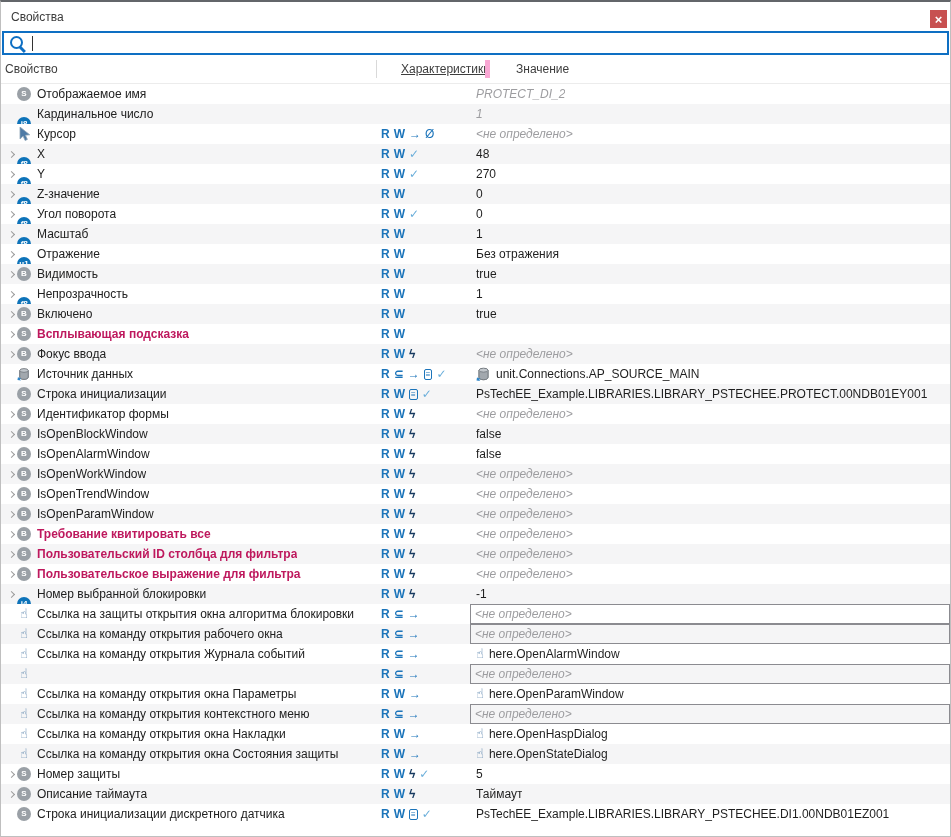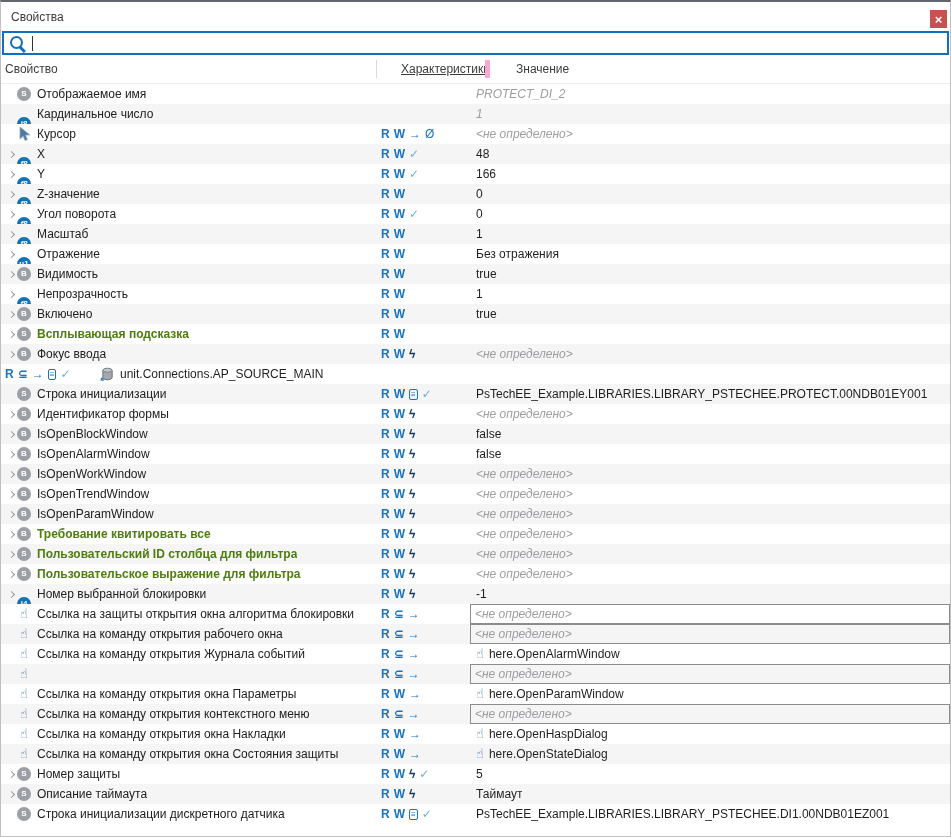--- a/index.html
+++ b/index.html
@@ -44,21 +44,21 @@
   .ticon {
     width:14px; height:14px; flex:none; margin-right:6px; border-radius:50%;
     color:#fff; font-size:8px; font-weight:bold; font-style:normal;
     display:flex; align-items:center; justify-content:center; letter-spacing:0;
   }
   .ticon.blue { background:#0e73b9;margin-top:20px; }
   .ticon.gray { background:#9aa0a6; }
   .ticon.img  { background:transparent; border-radius:0; color:#4e7ba6; font-size:13px; }
   .ticon.img svg { display:block; }
   .prop-name { color:#212121; overflow:hidden; text-overflow:clip; }
-  .row.boldname .prop-name { font-weight:700; color:#4d7c0f; }
+  .row.boldname .prop-name { font-weight:700; color:#be185d; }
 
   .cell-chars { width:93px; flex:none; display:flex; align-items:center; gap:4px; padding-left:4px; overflow:hidden; }
   .tk { color:#1b74ba; font-weight:700; }
   .tk.arrow, .tk.zero, .tk.sub { font-weight:400; font-size:12px; }
   .tk.sub { font-weight:600; }
   .tk.check { color:#6aaeda; font-weight:400; }
   .tk.bolt { color:#16395f; font-weight:700; }
   .tk.list { font-weight:400; font-size:8px; line-height:9px; border:1px solid #1b74ba; border-radius:2px; padding:0 1px; }
 
   .cell-value { flex:1; display:flex; align-items:center; padding-left:6px; color:#1f1f1f; overflow:hidden; white-space:nowrap; min-width:0; }
@@ -170,21 +170,21 @@
       <span class="ticon blue" style="font-style: italic;">f8</span>
       <span class="prop-name">Y</span>
     </div>
     <div class="cell-chars">
           <span class="tk r">R</span>
           <span class="tk w">W</span>
           <span class="tk check">✓</span>
         </div>
     <div class="cell-value">
 
-      <span class="vtext">166</span>
+      <span class="vtext">270</span>
     </div>
   </div>
       <div class="row">
     <div class="cell-name">
       <span class="chev-box">
             <span class="chev"></span>
           </span>
       <span class="ticon blue" style="font-style: italic;">f8</span>
       <span class="prop-name">Z-значение</span>
     </div>
@@ -329,20 +329,34 @@
           <span class="tk r">R</span>
           <span class="tk w">W</span>
           <span class="tk bolt">ϟ</span>
         </div>
     <div class="cell-value muted">
 
       <span class="vtext">&lt;не определено&gt;</span>
     </div>
   </div>
       <div class="row">
+    <div class="cell-name">
+      <span class="chev-box">
+            <span class="chev hidden"></span>
+          </span>
+      <span class="ticon img">
+            <svg width="15" height="15" viewBox="0 0 15 15">
+              <path d="M3 3.2 v7.2 c0 1.3 2 2.3 4.5 2.3 s4.5-1 4.5-2.3 V3.2" fill="#999fa0" stroke="#787e84"></path>
+              <path d="M3 3.2 v7.2 c0 1.3 2 2.3 4.5 2.3 s4.5-1 4.5-2.3 V3.2" fill="#a2a8ae" stroke="#787e84"></path>
+              <ellipse cx="7.5" cy="3.2" rx="4.5" ry="2" fill="#c2c7cc" stroke="#787e84"></ellipse>
+              <path d="M1 10.5 l3.5 1.2 -1.3 1 1 1.3 -3.7-.6 z" fill="#2f86c9"></path>
+            </svg>
+          </span>
+      <span class="prop-name">Источник данных</span>
+    </div>
     <div class="cell-chars">
           <span class="tk r">R</span>
           <span class="tk sub">⊆</span>
           <span class="tk arrow">→</span>
           <span class="tk list">≡</span>
           <span class="tk check">✓</span>
         </div>
     <div class="cell-value">
       <span class="vicon">
             <svg width="15" height="15" viewBox="0 0 15 15">

